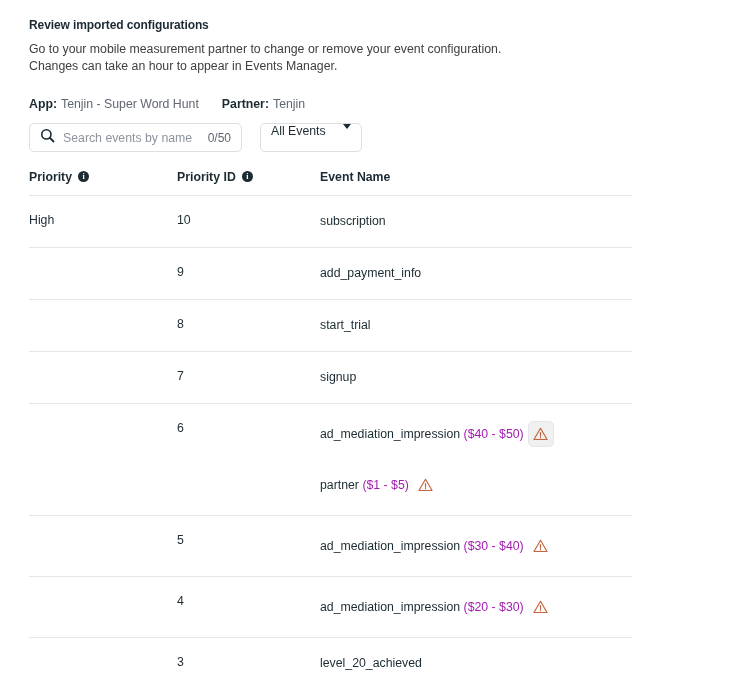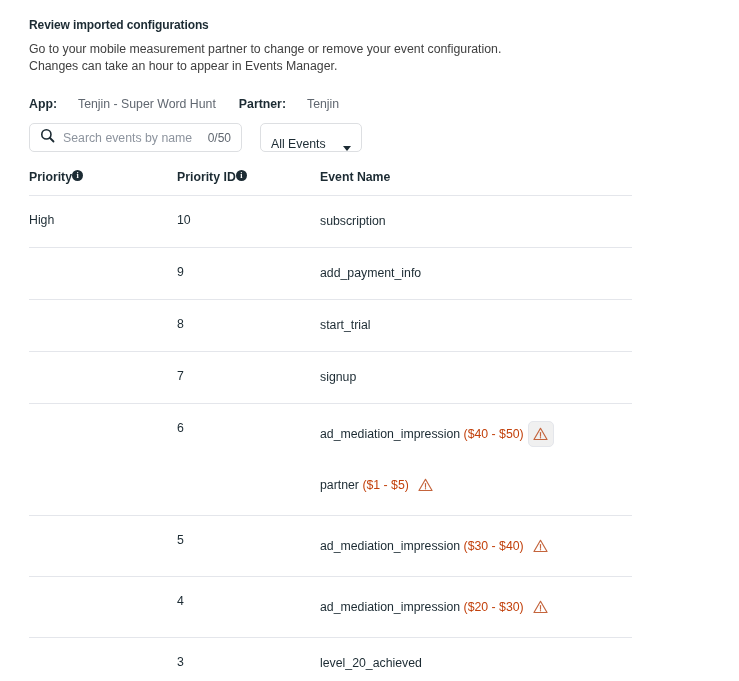--- a/index.html
+++ b/index.html
@@ -33,21 +33,21 @@
     margin: 0;
     max-width: 560px;
   }
   .meta-row {
     margin-top: 23px;
     font-size: 12.3px;
     display: flex;
     align-items: center;
     gap: 0;
   }
-  .meta-group { margin-right: 23px; display: inline-flex; gap: 21px; }
+  .meta-group { margin-right: 23px; display: inline-flex; gap: 4px; }
   .meta-label { font-weight: bold; color: #1c2b33; }
   .meta-value { color: #606770; }
 
   .controls {
     margin-top: 12px;
     display: flex;
     align-items: center;
     gap: 18px;
   }
   .search-box {
@@ -79,21 +79,21 @@
     color: #606770;
     flex: 0 0 auto;
   }
   .select-box {
     width: 102px;
     height: 29px;
     border: 1px solid #dddfe2;
     border-radius: 5px;
     background: #ffffff;
     display: flex;
-    align-items: flex-end;
+    align-items: flex-start;
     justify-content: space-between;
     padding: 0 10px;
     cursor: pointer;
   }
   .select-label { font-size: 12.3px; color: #1c2b33; }
   .caret {
     width: 0; height: 0;
     border-left: 4.5px solid transparent;
     border-right: 4.5px solid transparent;
     border-top: 5px solid #1c2b33;
@@ -106,21 +106,21 @@
     table-layout: fixed;
   }
   table.events th {
     text-align: left;
     font-size: 12.3px;
     font-weight: bold;
     color: #1c2b33;
     padding: 0 0 11px 0;
     vertical-align: bottom;
   }
-  .th-inner { display: inline-flex; gap: 0; }
+  .th-inner { display: inline-flex; align-items: center; gap: 6px; }
   .info-icon {
     display: inline-block;
     width: 11px; height: 11px;
     border-radius: 50%;
     background: #1c2b33;
     color: #ffffff;
     font-size: 8px;
     font-weight: bold;
     line-height: 11px;
     text-align: center;
@@ -147,21 +147,21 @@
 
   .event-line {
     display: flex;
     align-items: center;
     gap: 6px;
     line-height: 17px;
     min-height: 17px;
   }
   .event-line + .event-line { margin-top: 25px; }
   .ev-name { white-space: nowrap; }
-  .ev-range { color: #c2410c; }
+  .ev-range { color: #a21caf; }
 
   .warn-btn {
     width: 26px; height: 26px;
     border-radius: 5px;
     display: inline-flex;
     align-items: center;
     justify-content: center;
     border: 1px solid transparent;
     background: transparent;
     cursor: pointer;

